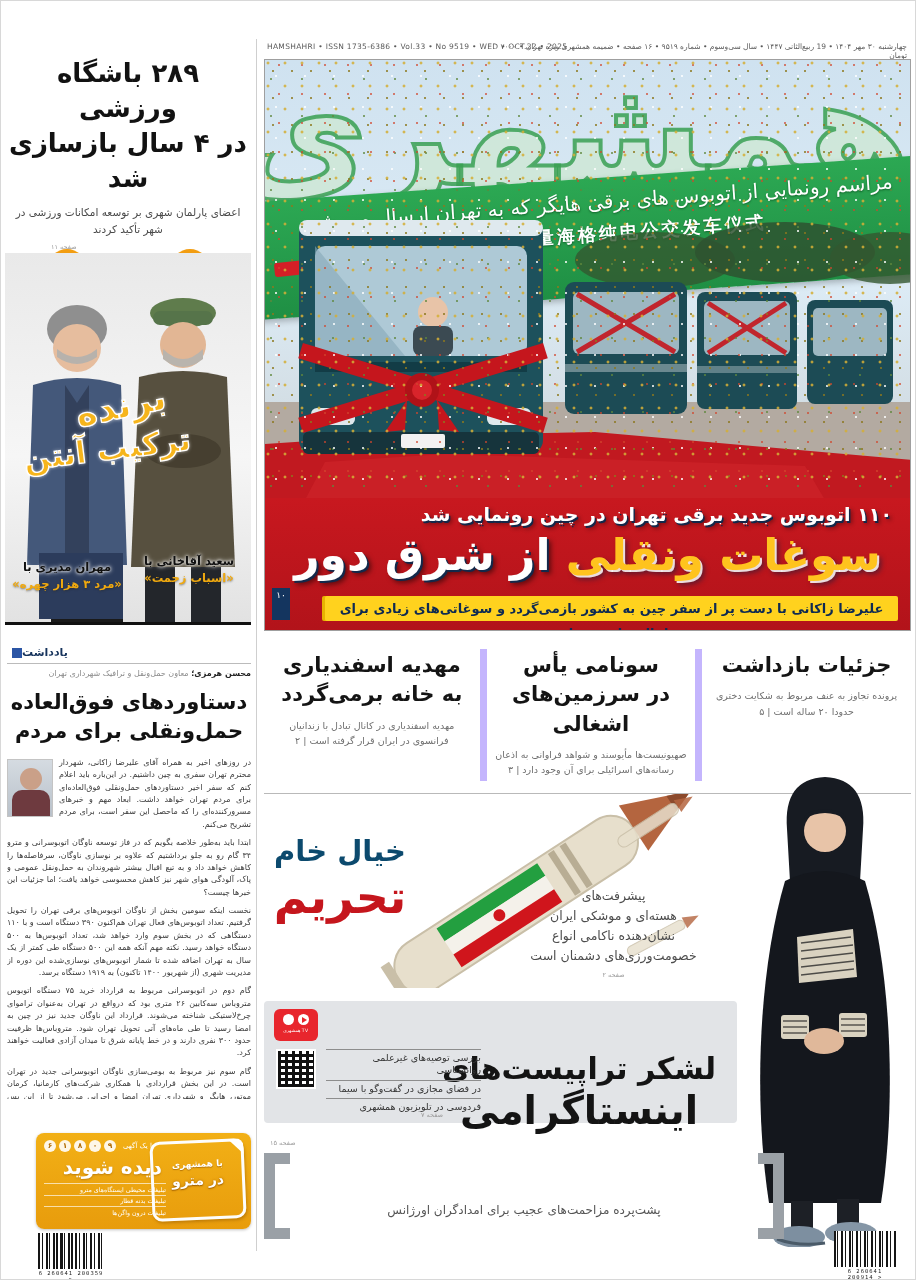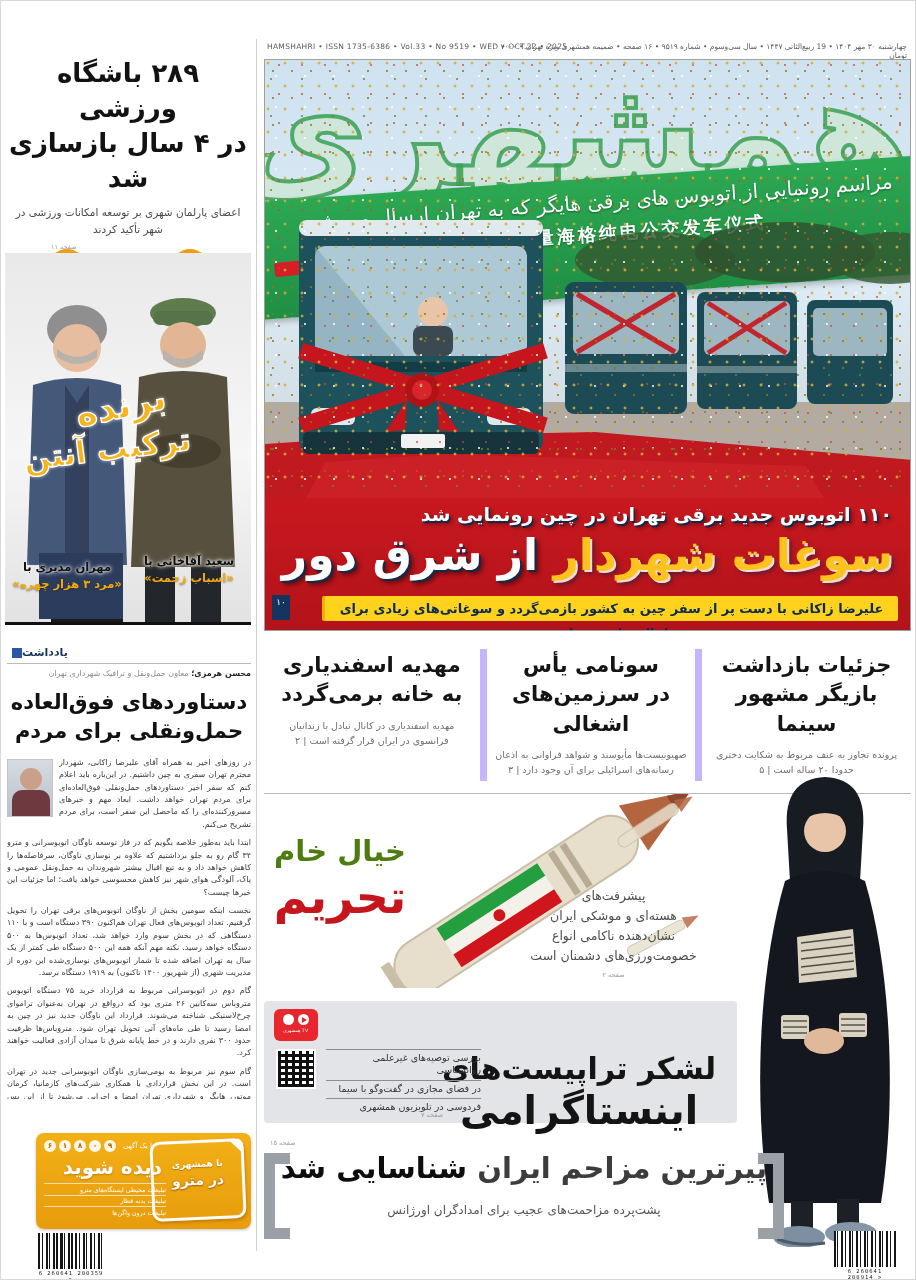--- a/index.html
+++ b/index.html
@@ -53,21 +53,21 @@
     radial-gradient(circle at 14px 5px, rgba(210,70,45,.75) 1px, transparent 1.4px),
     radial-gradient(circle at 11px 16px, rgba(255,255,255,.85) 1px, transparent 1.4px),
     radial-gradient(circle at 6px 19px, rgba(95,135,60,.8) 1px, transparent 1.4px);
     background-size:17px 23px,19px 27px,23px 29px,29px 31px,31px 37px;}
   .redband{left:0;bottom:0;width:100%;height:132px;background:linear-gradient(180deg,#c8181f 0%,#b2131a 100%);}
   .kicker{right:18px;top:5px;font-size:19px;font-weight:bold;color:#fff;text-shadow:1.5px 1.5px 0 #12284a,3px 3px 4px rgba(0,0,0,.45);}
   .bighead{left:0;top:31px;width:100%;text-align:center;font-size:44px;font-weight:bold;white-space:nowrap;}
   .bighead .y{color:#ffc31e;text-shadow:2px 2px 0 rgba(255,255,255,.85),4px 4px 5px rgba(20,30,60,.55);}
   .bighead .w{color:#fff;text-shadow:2px 2px 0 #13294b,4px 4px 5px rgba(0,0,0,.5);}
   .subband{left:60px;right:12px;bottom:9px;height:25px;background:#ffd21e;border-radius:2px;text-align:center;line-height:25px;font-size:13px;font-weight:bold;color:#0e2a52;box-shadow:-3px 0 0 #e8b400;}
-  .photo-pagebox{left:7px;bottom:10px;width:18px;height:25px;background:#14355f;color:#fff;font-size:9px;line-height:15px;text-align:center;}
+  .photo-pagebox{left:7px;bottom:10px;width:18px;height:32px;background:#14355f;color:#fff;font-size:9px;line-height:15px;text-align:center;}
 
   
   .midrow{left:263px;top:648px;width:647px;height:132px;display:flex;flex-direction:row-reverse;}
   .midart{width:33.33%;padding:2px 8px;text-align:center;}
   .midart + .midart{border-left:7px solid #c4b5fd;}
   .mid-title{font-size:21px;font-weight:bold;color:#141414;line-height:1.4;}
   .mid-sub{margin-top:8px;font-size:9.5px;color:#6e6e6e;line-height:1.6;}
 
   
   .note{left:6px;top:645px;width:244px;}
@@ -80,21 +80,21 @@
   .note-body{margin-top:10px;font-size:8px;color:#3a3a3a;line-height:1.55;text-align:justify;height:342px;overflow:hidden;}
   .note-body p{margin:0 0 6px;}
   .authphoto{float:left;width:46px;height:58px;margin:2px 6px 2px 0;border:1px solid #c4c4c4;background:linear-gradient(180deg,#d5dbe1,#b9c1ca);position:relative;overflow:hidden;}
   .authphoto::before{content:"";position:absolute;left:12px;top:8px;width:22px;height:22px;border-radius:50%;background:#caa088;}
   .authphoto::after{content:"";position:absolute;left:4px;top:30px;width:38px;height:28px;border-radius:10px 10px 0 0;background:#6e3a3f;}
 
   
   .secrule{left:263px;top:792px;width:647px;height:1px;background:#b9b9b9;}
   .sanctions{left:263px;top:793px;width:477px;height:202px;overflow:hidden;}
   .sanc-title{left:6px;top:40px;width:140px;text-align:center;}
-  .sanc-gray{font-size:29px;font-weight:bold;color:#4d7c0f;}
+  .sanc-gray{font-size:29px;font-weight:bold;color:#0c4a6e;}
   .sanc-red{font-size:46px;font-weight:bold;color:#c5161d;margin-top:2px;}
   .sanc-cap{left:252px;top:92px;width:195px;text-align:center;font-size:12.5px;color:#4d4d4d;line-height:1.6;}
   .sanc-page{margin-top:4px;text-align:center;}
   .missile{left:60px;top:-6px;}
 
   
   .woman{left:738px;top:768px;width:172px;height:478px;}
 
   
   .tvpanel{left:263px;top:1000px;width:473px;height:122px;background:#e2e4e7;border-radius:4px;}
@@ -272,21 +272,21 @@
         <path d="M142 206 L120 238 L140 236 Z" fill="#c5161d"></path>
         <path d="M172 206 L194 238 L174 236 Z" fill="#c5161d"></path>
       </g>
     </svg>
 
     <div class="abs confetti"></div>
 
     <div class="abs redband">
       <div class="abs kicker rtl">۱۱۰ اتوبوس جدید برقی تهران در چین رونمایی شد</div>
       <div class="abs bighead rtl">
-        <span class="y">سوغات شهردار</span><span class="w"> از شرق دور</span>
+        <span class="y">سوغات ونقلی</span><span class="w"> از شرق دور</span>
       </div>
       <div class="abs subband rtl">علیرضا زاکانی با دست پر از سفر چین به کشور بازمی‌گردد و سوغاتی‌های زیادی برای اهالی پایتخت دارد</div>
       <div class="abs photo-pagebox">۱۰</div>
     </div>
   </div>
 
   <div class="abs midrow rtl">
     <div class="midart">
       <div class="mid-title">
         <div>مهدیه اسفندیاری</div>
@@ -297,21 +297,20 @@
     <div class="midart">
       <div class="mid-title">
         <div>سونامی یأس</div>
         <div>در سرزمین‌های اشغالی</div>
       </div>
       <div class="mid-sub">صهیونیست‌ها مأیوسند و شواهد فراوانی به اذعان رسانه‌های اسرائیلی برای آن وجود دارد | ۳</div>
     </div>
     <div class="midart">
       <div class="mid-title">
         <div>جزئیات بازداشت</div>
-        <div>بازیگر مشهور سینما</div>
       </div>
       <div class="mid-sub">پرونده تجاوز به عنف مربوط به شکایت دختری حدودا ۲۰ ساله است | ۵</div>
     </div>
   </div>
 
   <div class="abs note rtl">
     <div class="note-tagrow">
       <span class="note-tagsq"></span>
       <span class="note-tag">یادداشت</span>
     </div>
@@ -420,23 +419,20 @@
       <div>در فضای مجازی در گفت‌وگو با سیما</div>
       <div>فردوسی در تلویزیون همشهری</div>
     </div>
     <div class="abs pageref tv-page">صفحه ۷</div>
   </div>
 
   <div class="abs bracketsec">
     <div class="bk bk-left"></div>
     <div class="bk bk-right"></div>
     <div class="abs pageref bk-page">صفحه ۱۵</div>
-    <div class="abs bk-head rtl">
-      <span class="d">پیرترین مزاحم ایران </span><span class="b">شناسایی شد</span>
-    </div>
     <div class="abs bk-sub rtl">پشت‌پرده مزاحمت‌های عجیب برای امدادگران اورژانس</div>
   </div>
 
   <div class="abs ad">
     <div class="ad-row1">
       <span class="ad-circ">۶</span>
       <span class="ad-circ">۱</span>
       <span class="ad-circ">۸</span>
       <span class="ad-circ">۰</span>
       <span class="ad-circ">۹</span>

